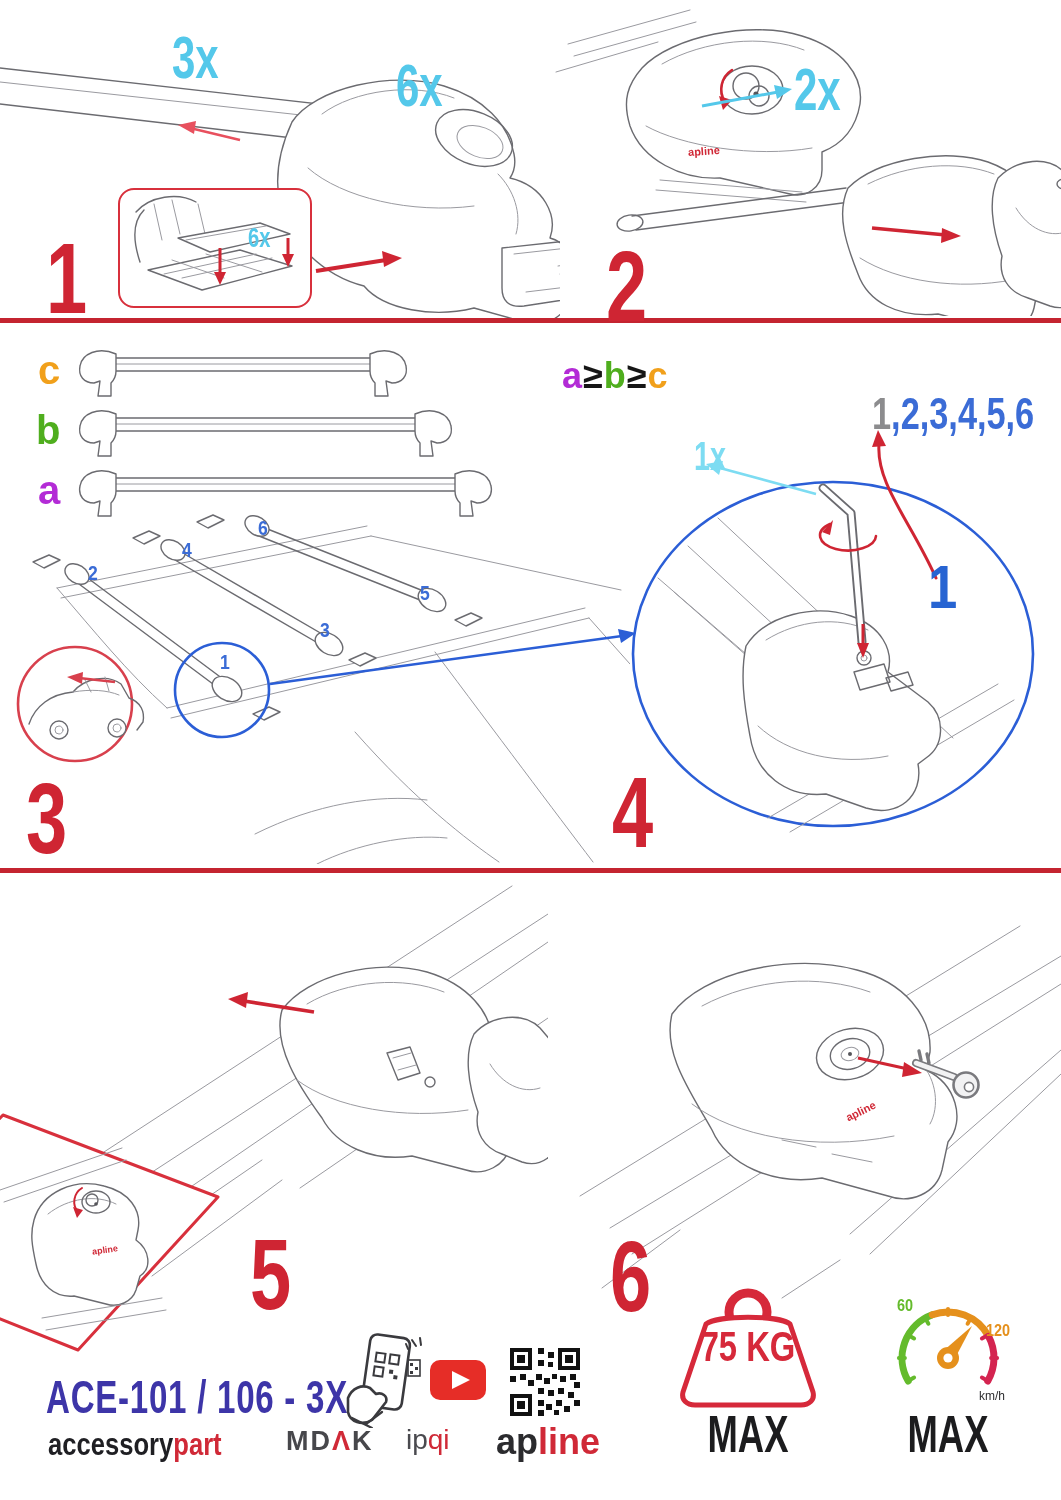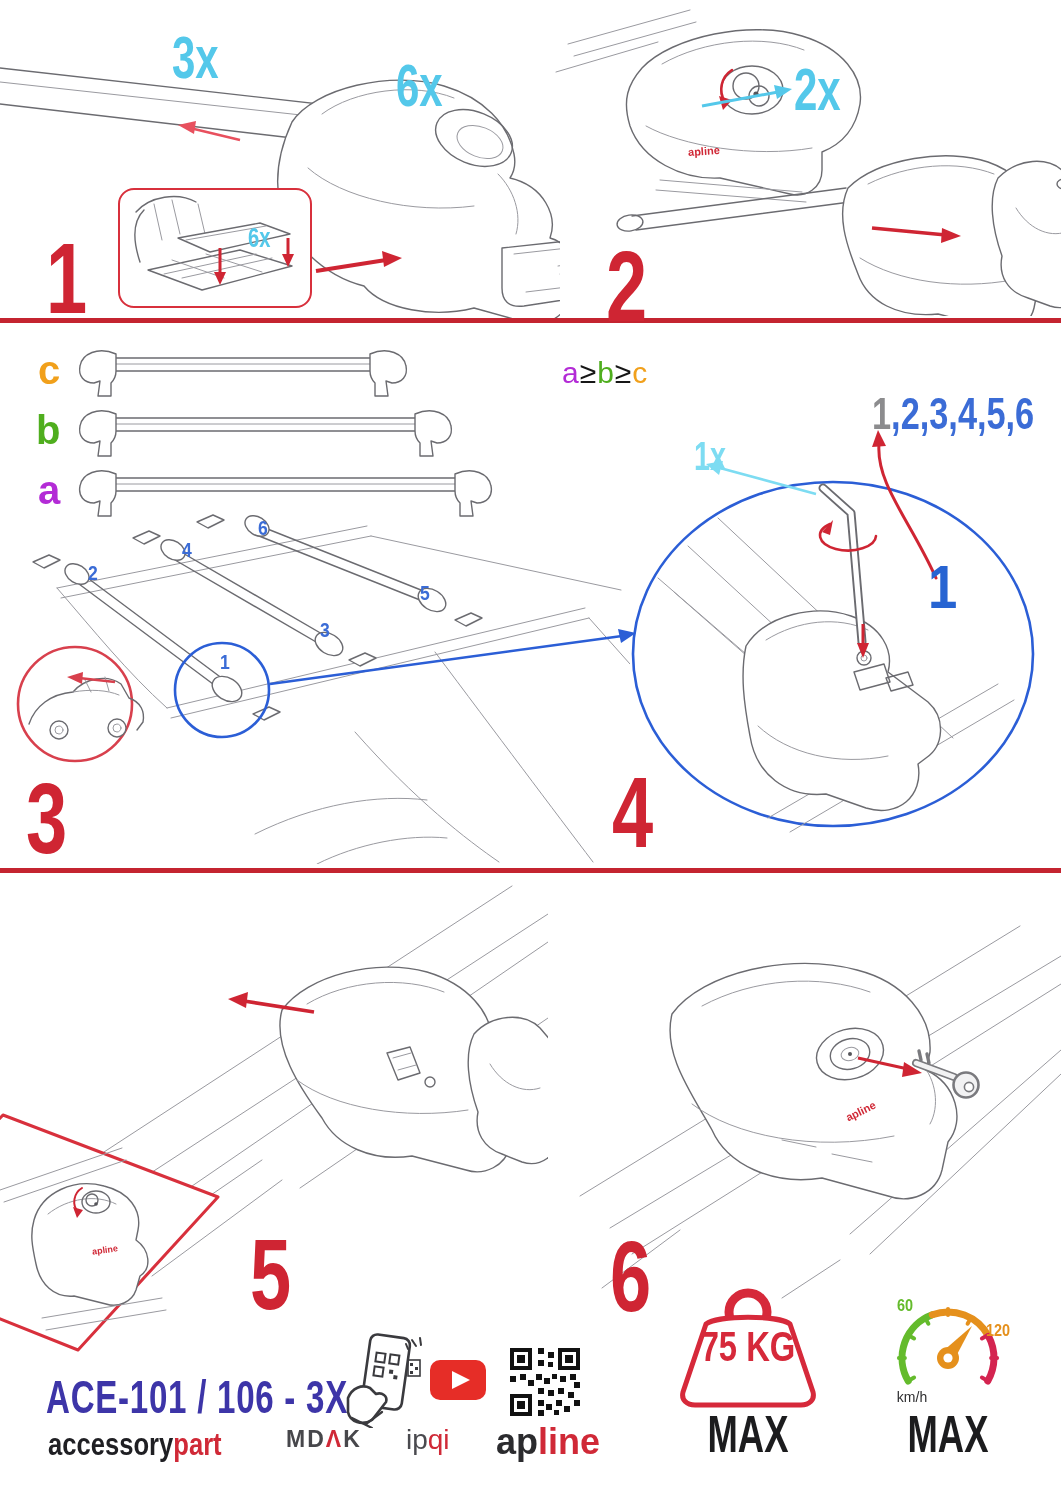--- a/index.html
+++ b/index.html
@@ -15,21 +15,21 @@
   .t{position:absolute;line-height:1;white-space:nowrap;transform-origin:left top;}
   .red-num{font-weight:700;color:var(--red);font-size:100px;transform:scaleX(.74);}
   .qty{font-weight:700;color:var(--cyan);font-size:60px;transform:scaleX(.70);}
   .qty-s{font-weight:700;color:var(--cyan);font-size:28px;transform:scaleX(.72);}
   .qty-l{font-weight:700;color:var(--cyan-l);font-size:40px;transform:scaleX(.72);}
   .roofnum{font-weight:700;color:var(--blue);font-size:20px;transform:scaleX(.88);}
   .seq{font-weight:700;font-size:44px;transform:scaleX(.78);}
   .seq .first{color:var(--gray1);} .seq .rest{color:var(--blue);}
   .bigone{font-weight:700;color:#2764d2;font-size:62px;transform:scaleX(.85);}
   .szlab{font-weight:700;font-size:40px;}
-  .formula{font-weight:400;font-size:30px;letter-spacing:1px;color:#161616;}
+  .formula{font-weight:700;font-size:36px;letter-spacing:1px;color:#161616;}
   .brandmark{position:absolute;font-weight:700;color:var(--lred);line-height:1;}
   .divider{position:absolute;left:0;width:1061px;height:5px;background:#c42430;}
   .ln{fill:none;stroke:var(--art);stroke-width:1.4;stroke-linecap:round;stroke-linejoin:round;}
   .lt{fill:none;stroke:var(--art2);stroke-width:1;stroke-linecap:round;stroke-linejoin:round;}
   .wf{fill:#fff;}
   .redln{fill:none;stroke:var(--red);stroke-linecap:round;stroke-linejoin:round;}
   .ctr{text-align:center;transform-origin:center top;}
   svg{position:absolute;display:block;}
 </style>
 </head>
@@ -348,21 +348,21 @@
     <div class="brandmark" style="left:845px;top:1106px;font-size:11px;transform:rotate(-26deg)">apline</div>
     <div class="t red-num" style="left:610px;top:1226px">6</div>
   </div>
 
   <div>
     <div class="t" style="left:46px;top:1374px;font-size:46px;font-weight:700;color:var(--indigo);transform:scaleX(.72);letter-spacing:1px">ACE-101 / 106 - 3X</div>
     <div class="t" style="left:48px;top:1428px;font-size:32px;font-weight:700;transform:scaleX(.8)">
       <span style="color:var(--ink)">accessory</span><span style="color:var(--lred)">part</span>
     </div>
 
-    <div class="t" style="left:286px;top:1428px;font-size:23px;font-weight:700;letter-spacing:2px;color:#47474b">
+    <div class="t" style="left:286px;top:1428px;font-size:27px;font-weight:700;letter-spacing:2px;color:#47474b">
       <span>MD</span><span style="color:var(--lred)">Λ</span><span>K</span>
     </div>
 
     <svg style="left:342px;top:1332px" width="86" height="96" viewBox="0 0 86 96">
       <g transform="rotate(8 44 40)">
         <rect x="24" y="4" width="40" height="72" rx="7" fill="#fff" stroke="#3a3a3e" stroke-width="2.6"></rect>
         <rect x="32" y="22" width="9" height="9" fill="none" stroke="#3a3a3e" stroke-width="2"></rect>
         <rect x="46" y="22" width="9" height="9" fill="none" stroke="#3a3a3e" stroke-width="2"></rect>
         <rect x="32" y="36" width="9" height="9" fill="none" stroke="#3a3a3e" stroke-width="2"></rect>
         <rect x="47" y="37" width="4" height="4" fill="#3a3a3e"></rect>
@@ -417,17 +417,17 @@
         <line x1="107.1" y1="66" x2="113.1" y2="66" stroke="#d42450"></line>
         <line x1="97.9" y1="85.6" x2="103.1" y2="88.6" stroke="#d42450"></line>
         <line x1="30.1" y1="85.6" x2="24.9" y2="88.6" stroke="#64bb2c"></line>
       </g>
       <polygon points="88,34 58,60 68,72" fill="#e5901c"></polygon>
       <circle cx="64" cy="66" r="11" fill="#e5901c"></circle>
         <circle cx="64" cy="66" r="4.6" fill="#fff"></circle>
     </svg>
     <div class="t" style="left:897px;top:1297px;font-size:17px;font-weight:700;color:#64bb2c;transform:scaleX(.85)">60</div>
     <div class="t" style="left:986px;top:1322px;font-size:17px;font-weight:700;color:#e5901c;transform:scaleX(.85)">120</div>
-    <div class="t ctr" style="left:848px;top:1390px;width:128px;font-size:14px;color:#2e2e30">km/h</div>
+    <div class="t ctr" style="left:928px;top:1390px;width:128px;font-size:12px;color:#2e2e30">km/h</div>
     <div class="t ctr" style="left:884px;top:1408px;width:128px;font-size:52px;font-weight:700;color:#1c1c1e;transform:scaleX(.7)">MAX</div>
   </div>
 
 </div>
 
 </body></html>

